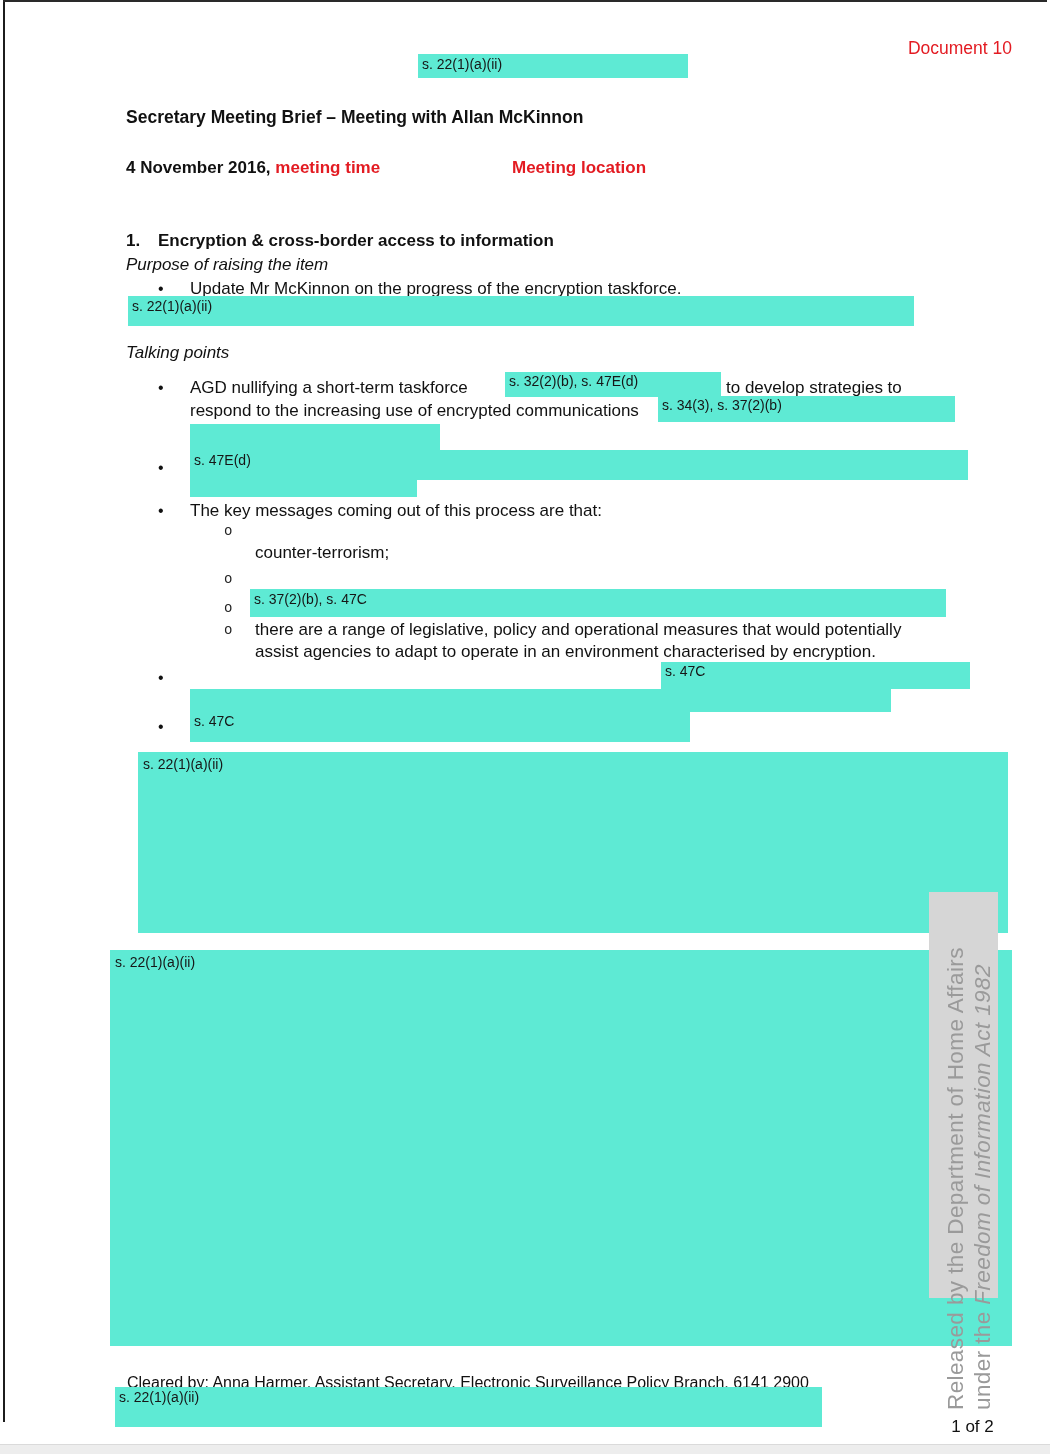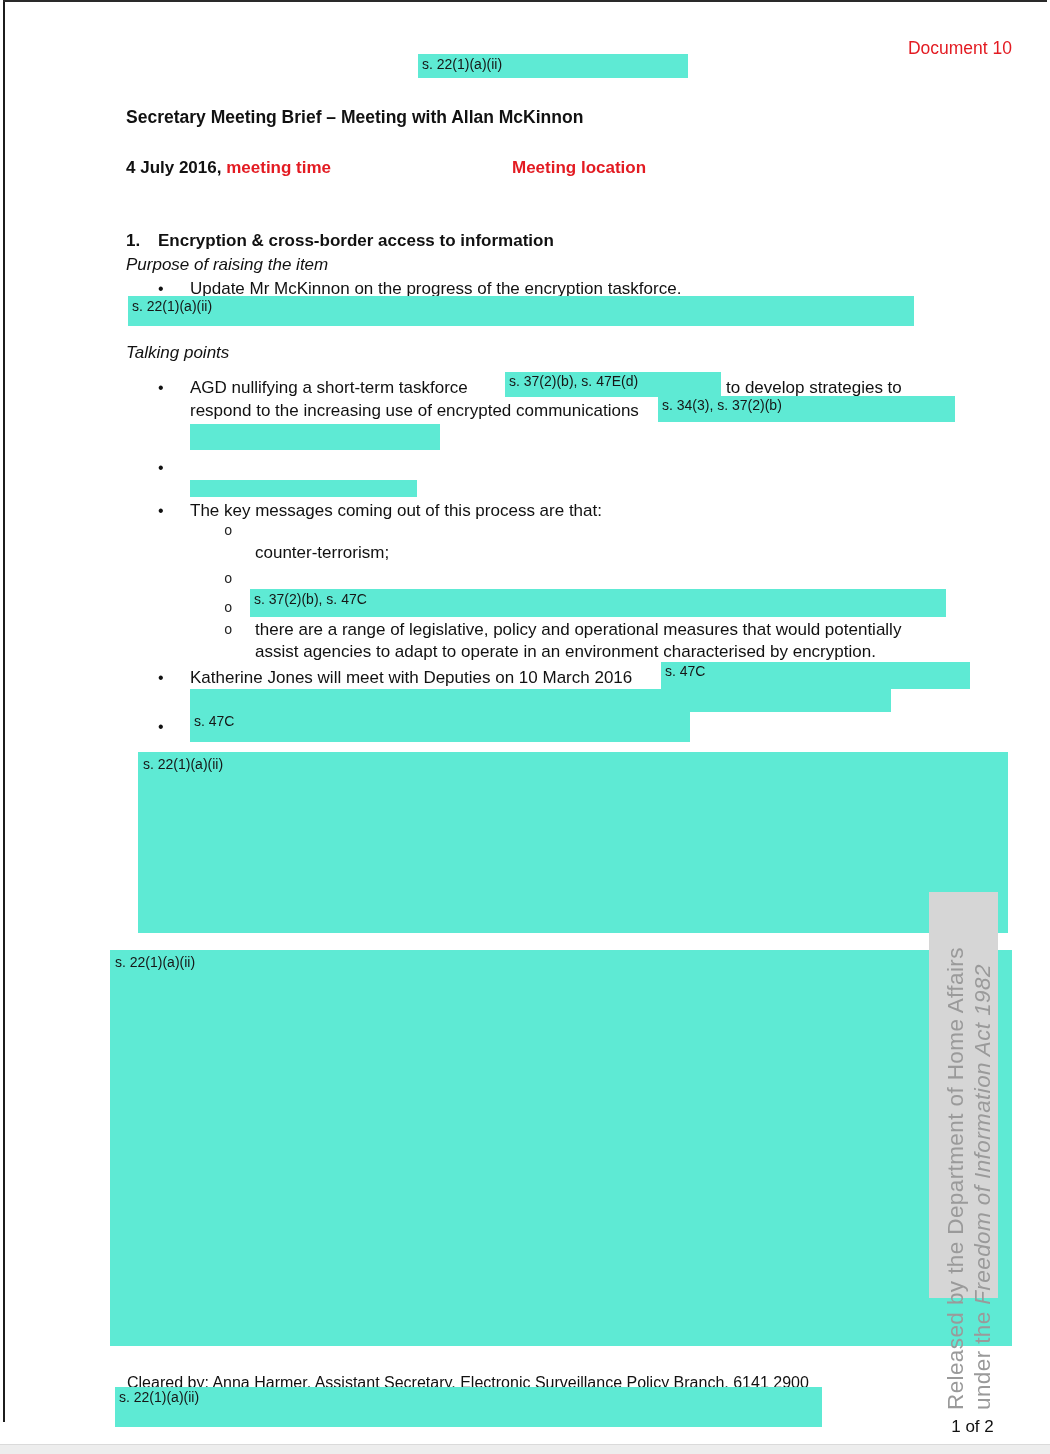--- a/index.html
+++ b/index.html
@@ -36,69 +36,71 @@
   <div class="abs edge-top"></div>
   <div class="abs bottom-strip"></div>
 
   <div class="abs redaction" style="left:418px;top:54px;width:270px;height:24px;">
     <div class="rlabel">s. 22(1)(a)(ii)</div>
   </div>
   <div class="abs red" style="left:880px;top:38px;width:132px;text-align:right;font-size:17.5px;">Document 10</div>
 
   <div class="abs body-text bold" style="left:126px;top:107px;font-size:17.5px;">Secretary Meeting Brief – Meeting with Allan McKinnon</div>
 
-  <div class="abs body-text" style="left:126px;top:157px;"><span class="bold">4 July 2016,</span><span>&nbsp;</span><span class="bold red">meeting time</span></div>
+  <div class="abs body-text" style="left:126px;top:157px;"><span class="bold">4 November 2016,</span><span>&nbsp;</span><span class="bold red">meeting time</span></div>
   <div class="abs body-text bold red" style="left:512px;top:157px;">Meeting location</div>
 
   <div class="abs body-text bold" style="left:126px;top:230px;">1.</div>
   <div class="abs body-text bold" style="left:158px;top:230px;">Encryption &amp; cross-border access to information</div>
   <div class="abs body-text italic" style="left:126px;top:254px;">Purpose of raising the item</div>
 
   <span class="abs bdot" style="left:158px;top:281px;"></span>
   <div class="abs body-text" style="left:190px;top:278px;">Update Mr McKinnon on the progress of the encryption taskforce.</div>
   <div class="abs redaction" style="left:128px;top:296px;width:786px;height:30px;">
     <div class="rlabel">s. 22(1)(a)(ii)</div>
   </div>
 
   <div class="abs body-text italic" style="left:126px;top:342px;">Talking points</div>
 
   <span class="abs bdot" style="left:158px;top:380px;"></span>
   <div class="abs body-text" style="left:190px;top:377px;">AGD nullifying a short-term taskforce</div>
   <div class="abs redaction" style="left:505px;top:372px;width:216px;height:25px;">
-    <div class="rlabel" style="padding-top:1px;">s. 37(2)(b), s. 47E(d)</div>
+    <div class="rlabel" style="padding-top:1px;">s. 32(2)(b), s. 47E(d)</div>
   </div>
   <div class="abs body-text" style="left:726px;top:377px;">to develop strategies to</div>
   <div class="abs body-text" style="left:190px;top:400px;">respond to the increasing use of encrypted communications</div>
   <div class="abs redaction" style="left:658px;top:396px;width:297px;height:26px;">
     <div class="rlabel" style="padding-top:1px;">s. 34(3), s. 37(2)(b)</div>
   </div>
   <div class="abs redaction" style="left:190px;top:424px;width:250px;height:26px;"></div>
 
   <span class="abs bdot" style="left:158px;top:460px;"></span>
+  <div class="abs redaction" style="left:190px;top:450px;width:778px;height:30px;">
+    <div class="rlabel">s. 47E(d)</div>
+  </div>
   <div class="abs redaction" style="left:190px;top:480px;width:227px;height:17px;"></div>
 
   <span class="abs bdot" style="left:158px;top:503px;"></span>
   <div class="abs body-text" style="left:190px;top:500px;">The key messages coming out of this process are that:</div>
 
   <span class="abs osub" style="left:224px;top:524px;"></span>
   <div class="abs body-text" style="left:255px;top:542px;">counter-terrorism;</div>
 
   <span class="abs osub" style="left:224px;top:572px;"></span>
 
   <span class="abs osub" style="left:224px;top:601px;"></span>
   <div class="abs redaction" style="left:250px;top:589px;width:696px;height:28px;">
     <div class="rlabel">s. 37(2)(b), s. 47C</div>
   </div>
 
   <span class="abs osub" style="left:224px;top:623px;"></span>
   <div class="abs body-text" style="left:255px;top:619px;">there are a range of legislative, policy and operational measures that would potentially</div>
   <div class="abs body-text" style="left:255px;top:641px;">assist agencies to adapt to operate in an environment characterised by encryption.</div>
 
   <span class="abs bdot" style="left:158px;top:670px;"></span>
-  <div class="abs body-text" style="left:190px;top:667px;">Katherine Jones will meet with Deputies on 10 March 2016</div>
   <div class="abs redaction" style="left:661px;top:662px;width:309px;height:27px;">
     <div class="rlabel" style="padding-top:1px;">s. 47C</div>
   </div>
   <div class="abs redaction" style="left:190px;top:689px;width:701px;height:23px;"></div>
 
   <span class="abs bdot" style="left:158px;top:719px;"></span>
   <div class="abs redaction" style="left:190px;top:711px;width:500px;height:31px;">
     <div class="rlabel">s. 47C</div>
   </div>
 

